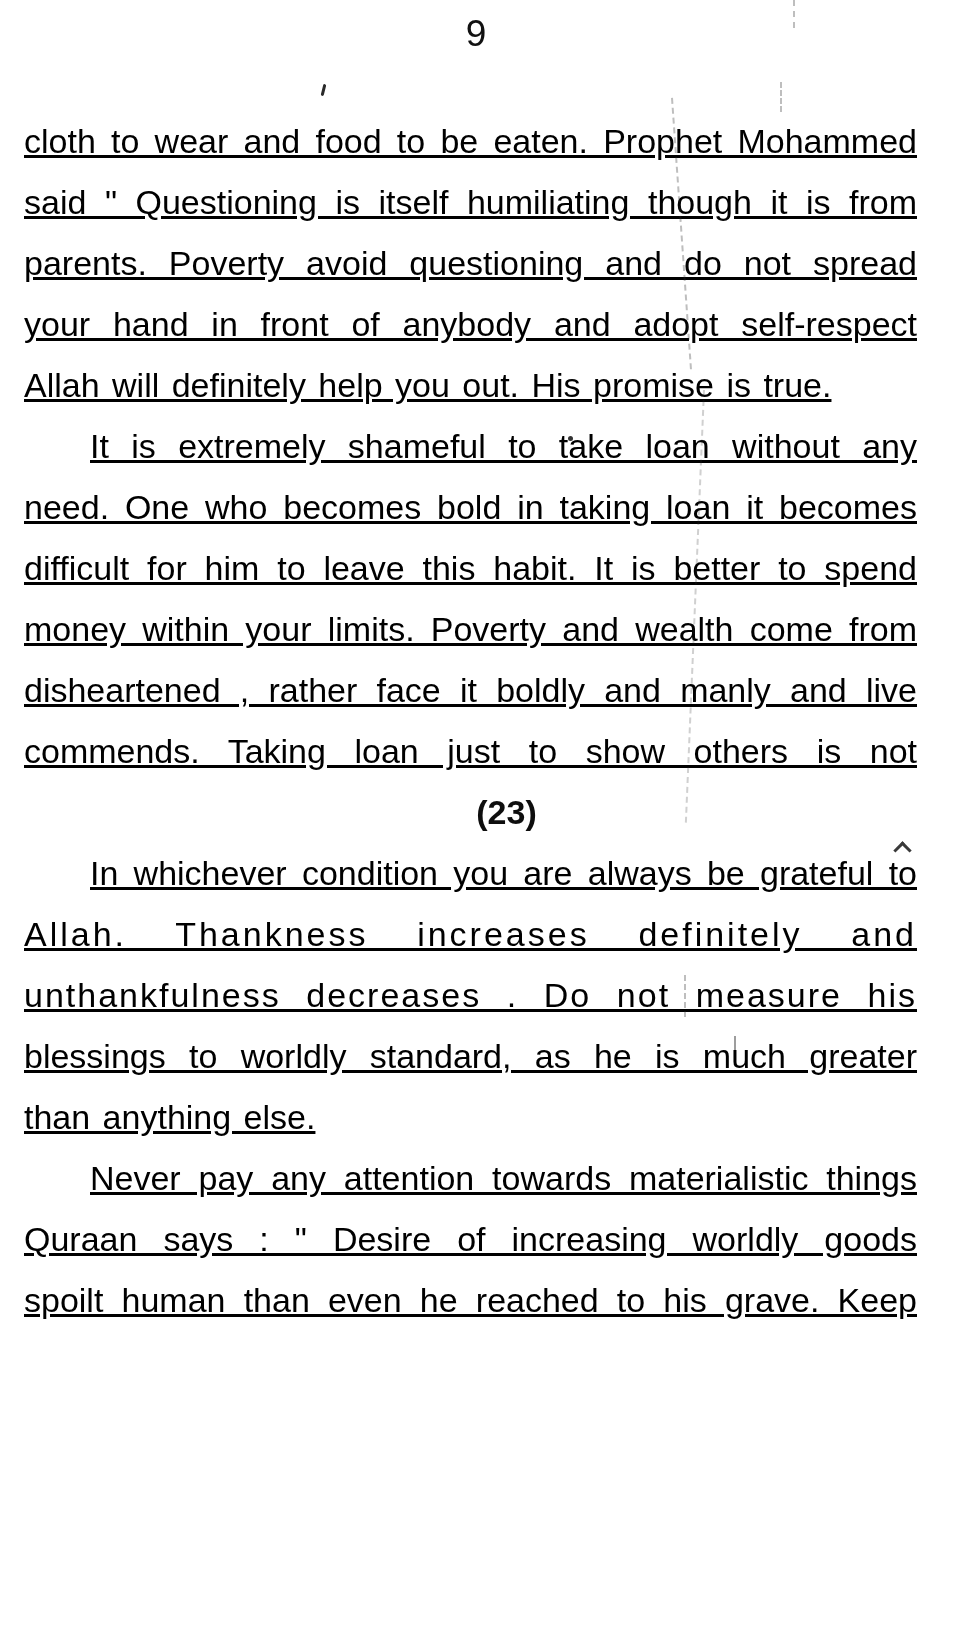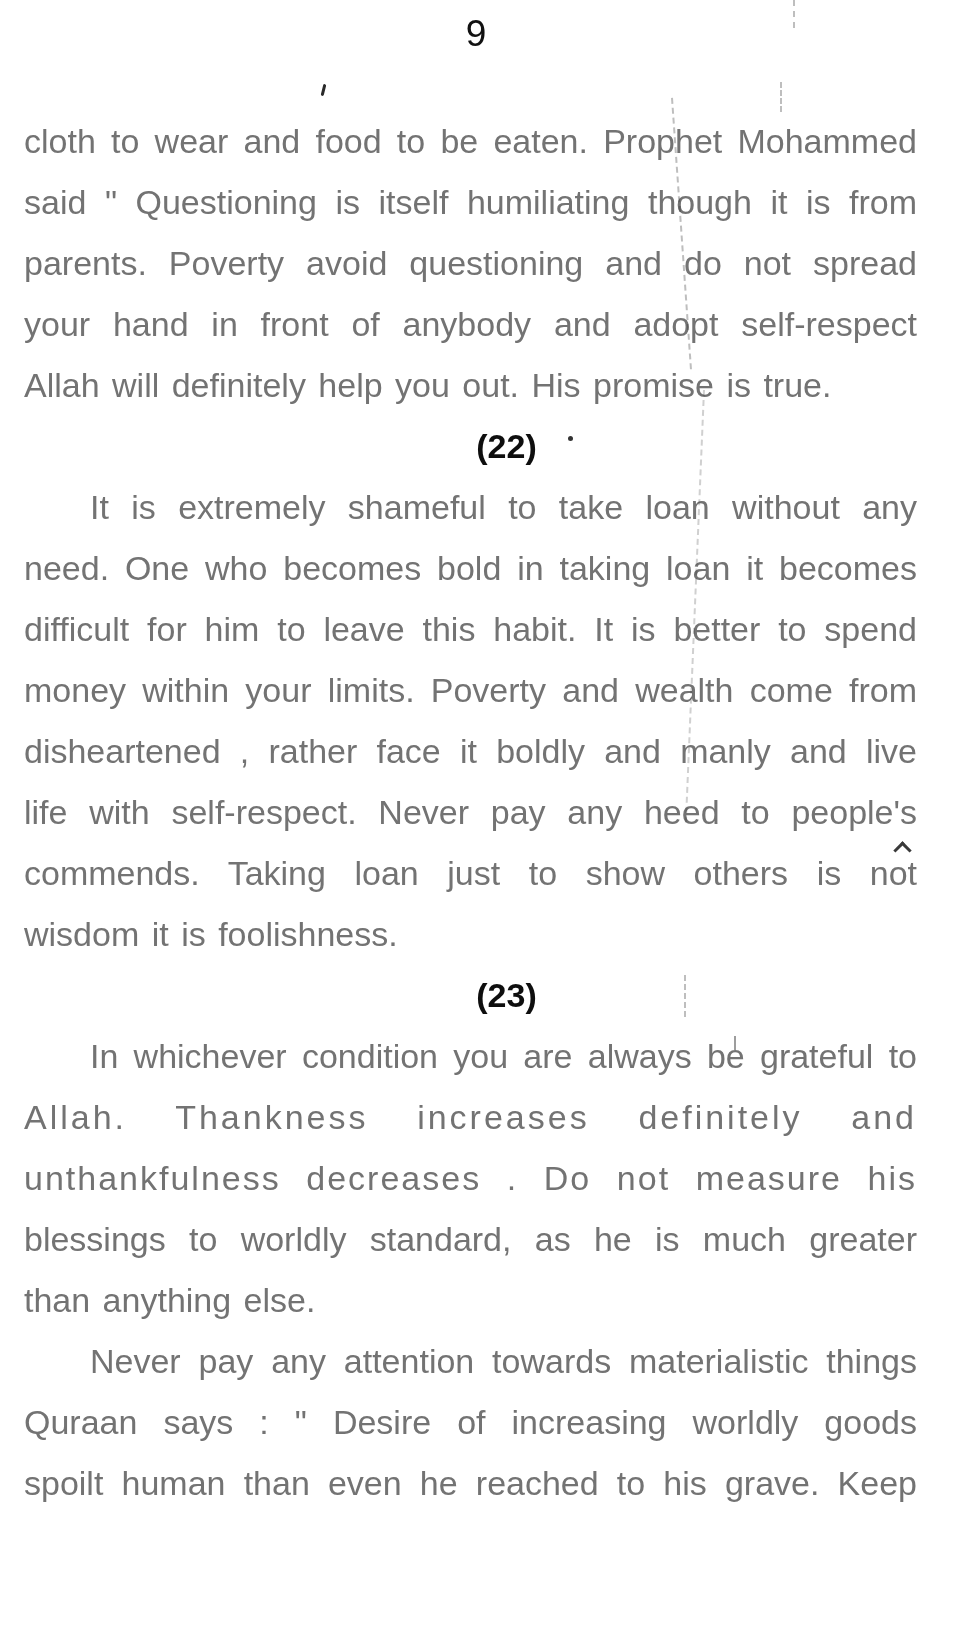--- a/index.html
+++ b/index.html
@@ -26,21 +26,22 @@
     position: absolute;
     left: 24px; top: 111px;
     width: 893px;
   }
   .line {
     height: 61px;
     line-height: 61px;
     font-size: 34px;
     word-spacing: 3px;
     white-space: normal;
-    color: #737373;
+    color: #000000;
+    text-decoration: underline;
   }
   .line.fill {
     text-align: justify;
     text-align-last: justify;
     -moz-text-align-last: justify;
   }
   .line.ind { text-indent: 66px; }
   .heading {
     height: 61px;
     line-height: 61px;
@@ -93,29 +94,26 @@
 <div class="page">
 
   <div class="page-number">9</div>
 
   <div class="body-text">
       <div class="line fill">cloth to wear and food to be eaten. Prophet Mohammed</div>
       <div class="line fill">said " Questioning is itself humiliating though it is from</div>
       <div class="line fill">parents. Poverty avoid questioning and do not spread</div>
       <div class="line fill">your hand in front of anybody and adopt self-respect</div>
       <div class="line">Allah will definitely help you out. His promise is true.</div>
-      <div class="heading">(22)</div>
       <div class="line fill ind">It is extremely shameful to take loan without any</div>
       <div class="line fill">need. One who becomes bold in taking loan it becomes</div>
       <div class="line fill">difficult for him to leave this habit. It is better to spend</div>
       <div class="line fill">money within your limits. Poverty and wealth come from</div>
       <div class="line fill">disheartened , rather face it boldly and manly and live</div>
-      <div class="line fill">life with self-respect. Never pay any heed to people's</div>
       <div class="line fill">commends. Taking loan just to show others is not</div>
-      <div class="line">wisdom it is foolishness.</div>
       <div class="heading">(23)</div>
       <div class="line fill ind">In whichever condition you are always be grateful to</div>
       <div class="line fill" style="letter-spacing: 3px;">Allah. Thankness increases definitely and</div>
       <div class="line fill" style="letter-spacing: 2px;">unthankfulness decreases . Do not measure his</div>
       <div class="line fill">blessings to worldly standard, as he is much greater</div>
       <div class="line">than anything else.</div>
       <div class="line fill ind">Never pay any attention towards materialistic things</div>
       <div class="line fill">Quraan says : " Desire of increasing worldly goods</div>
       <div class="line fill">spoilt human than even he reached to his grave. Keep</div>
     </div>

